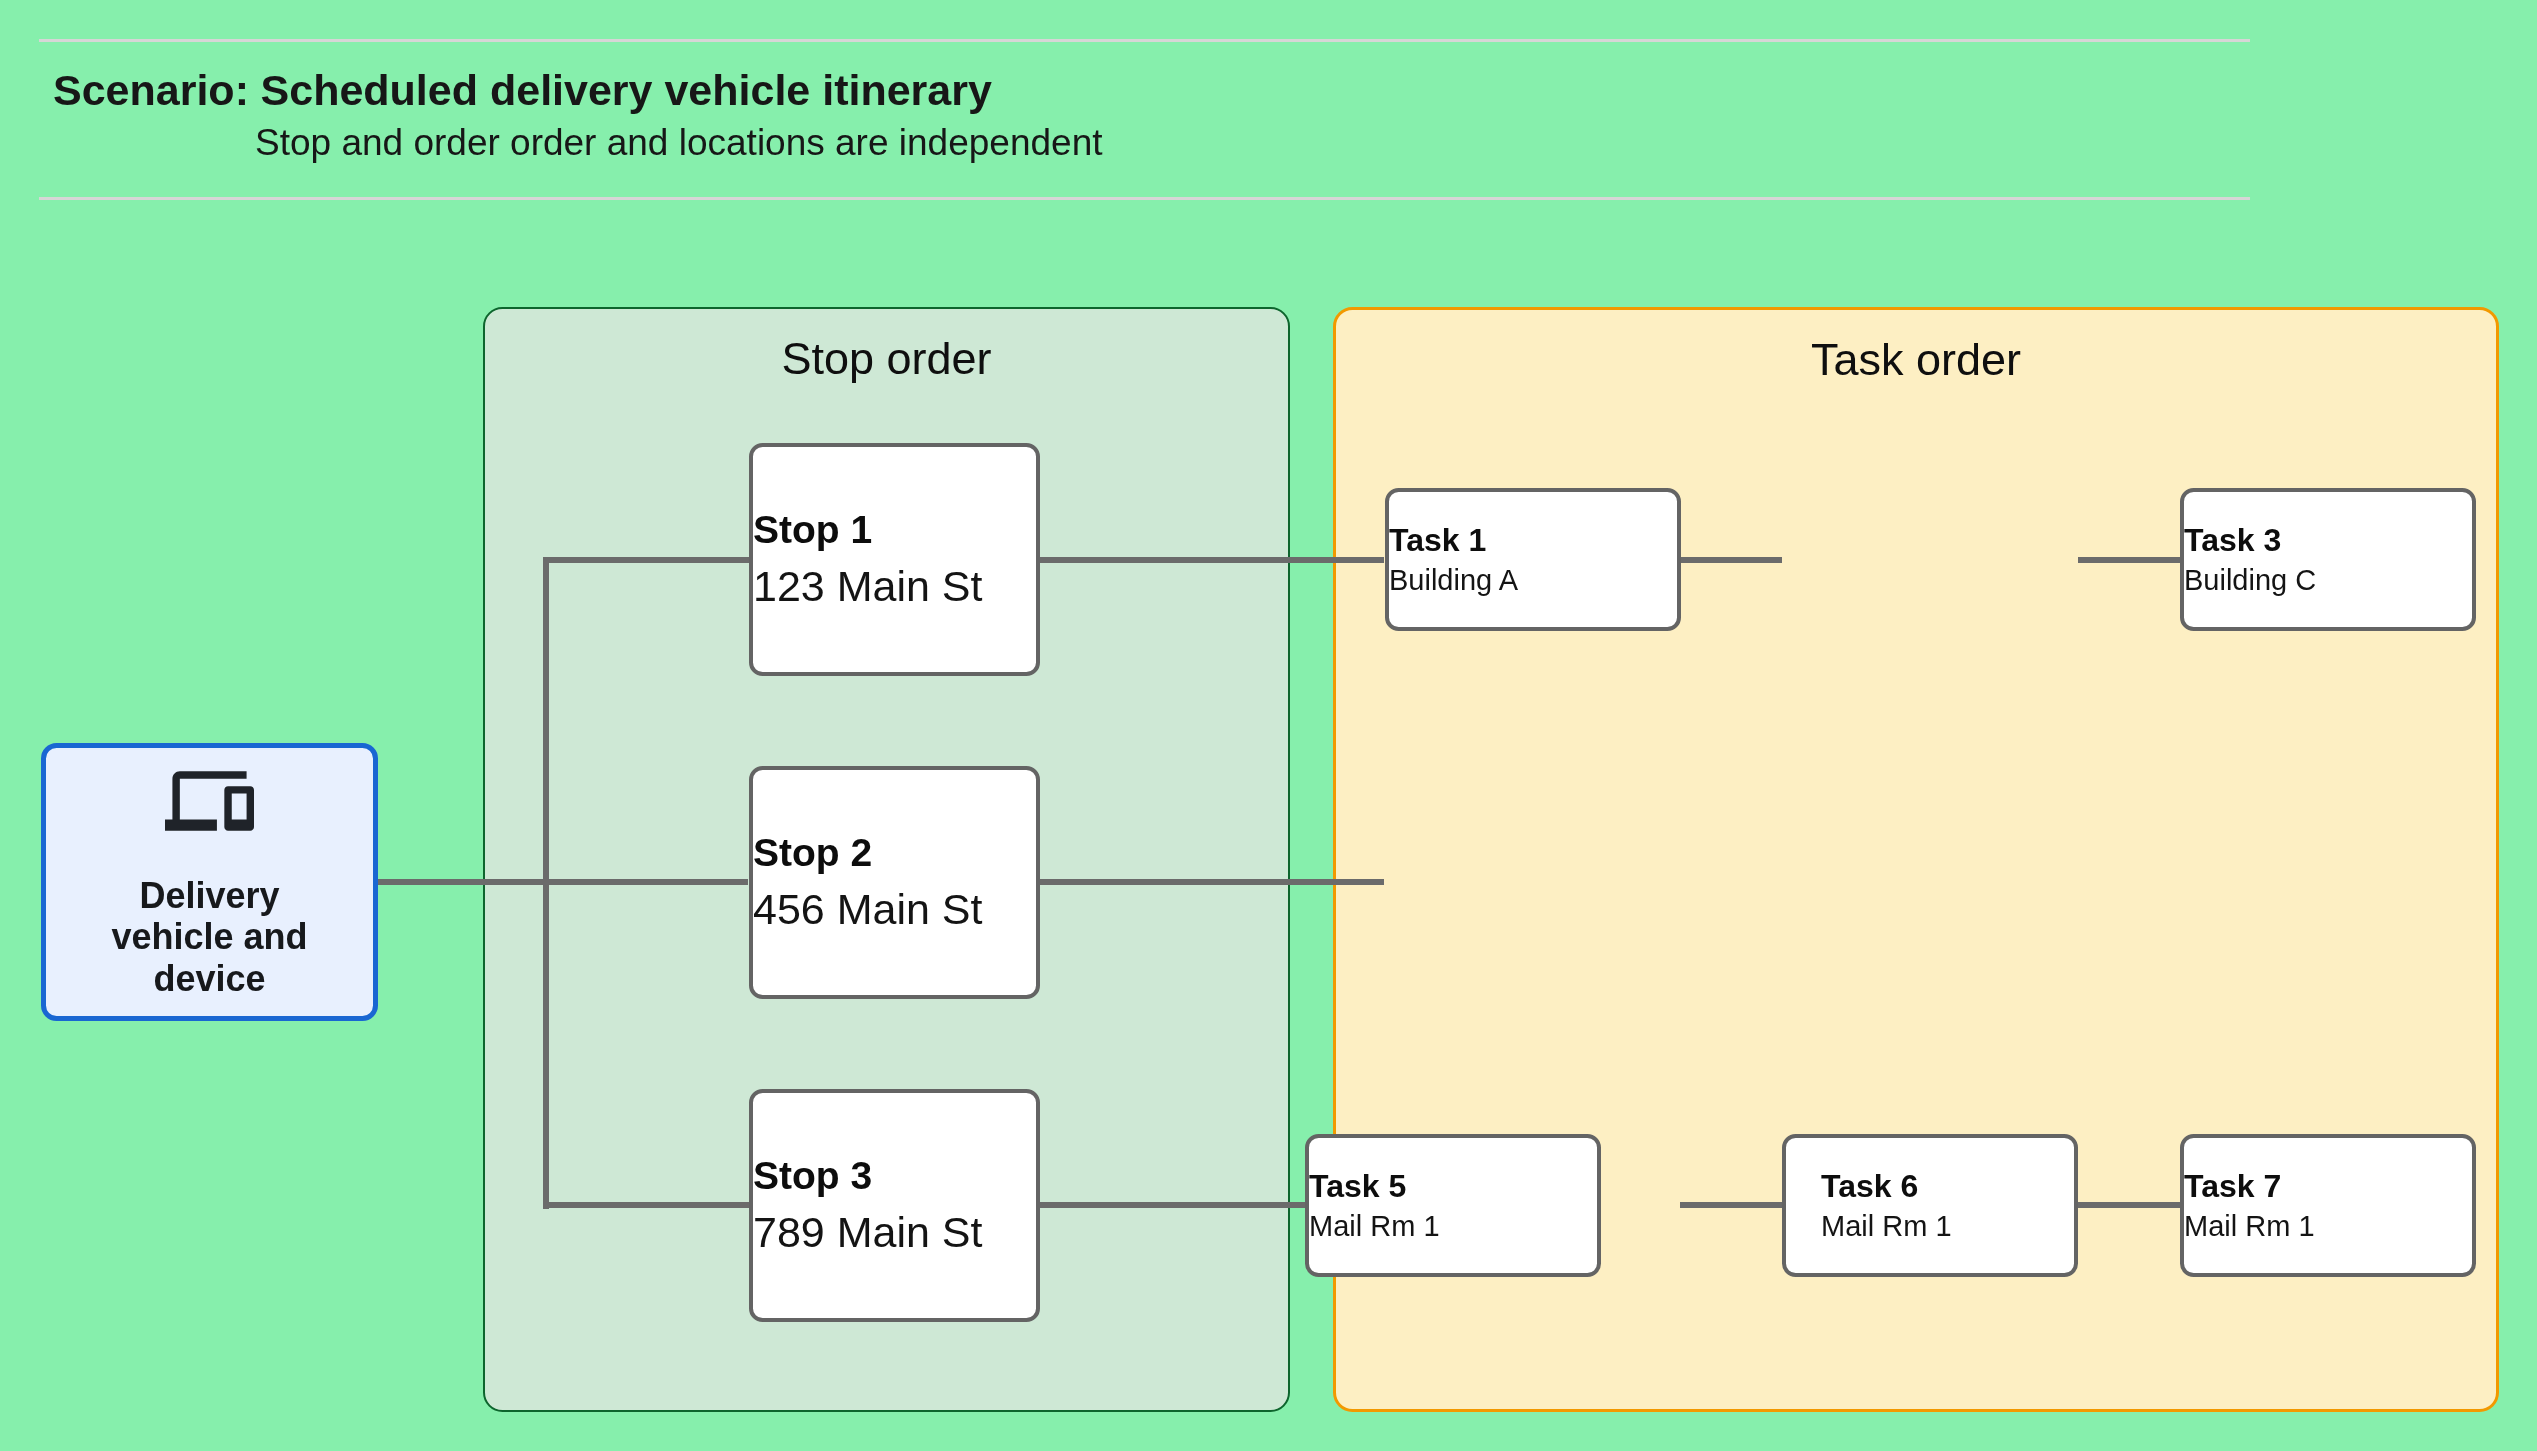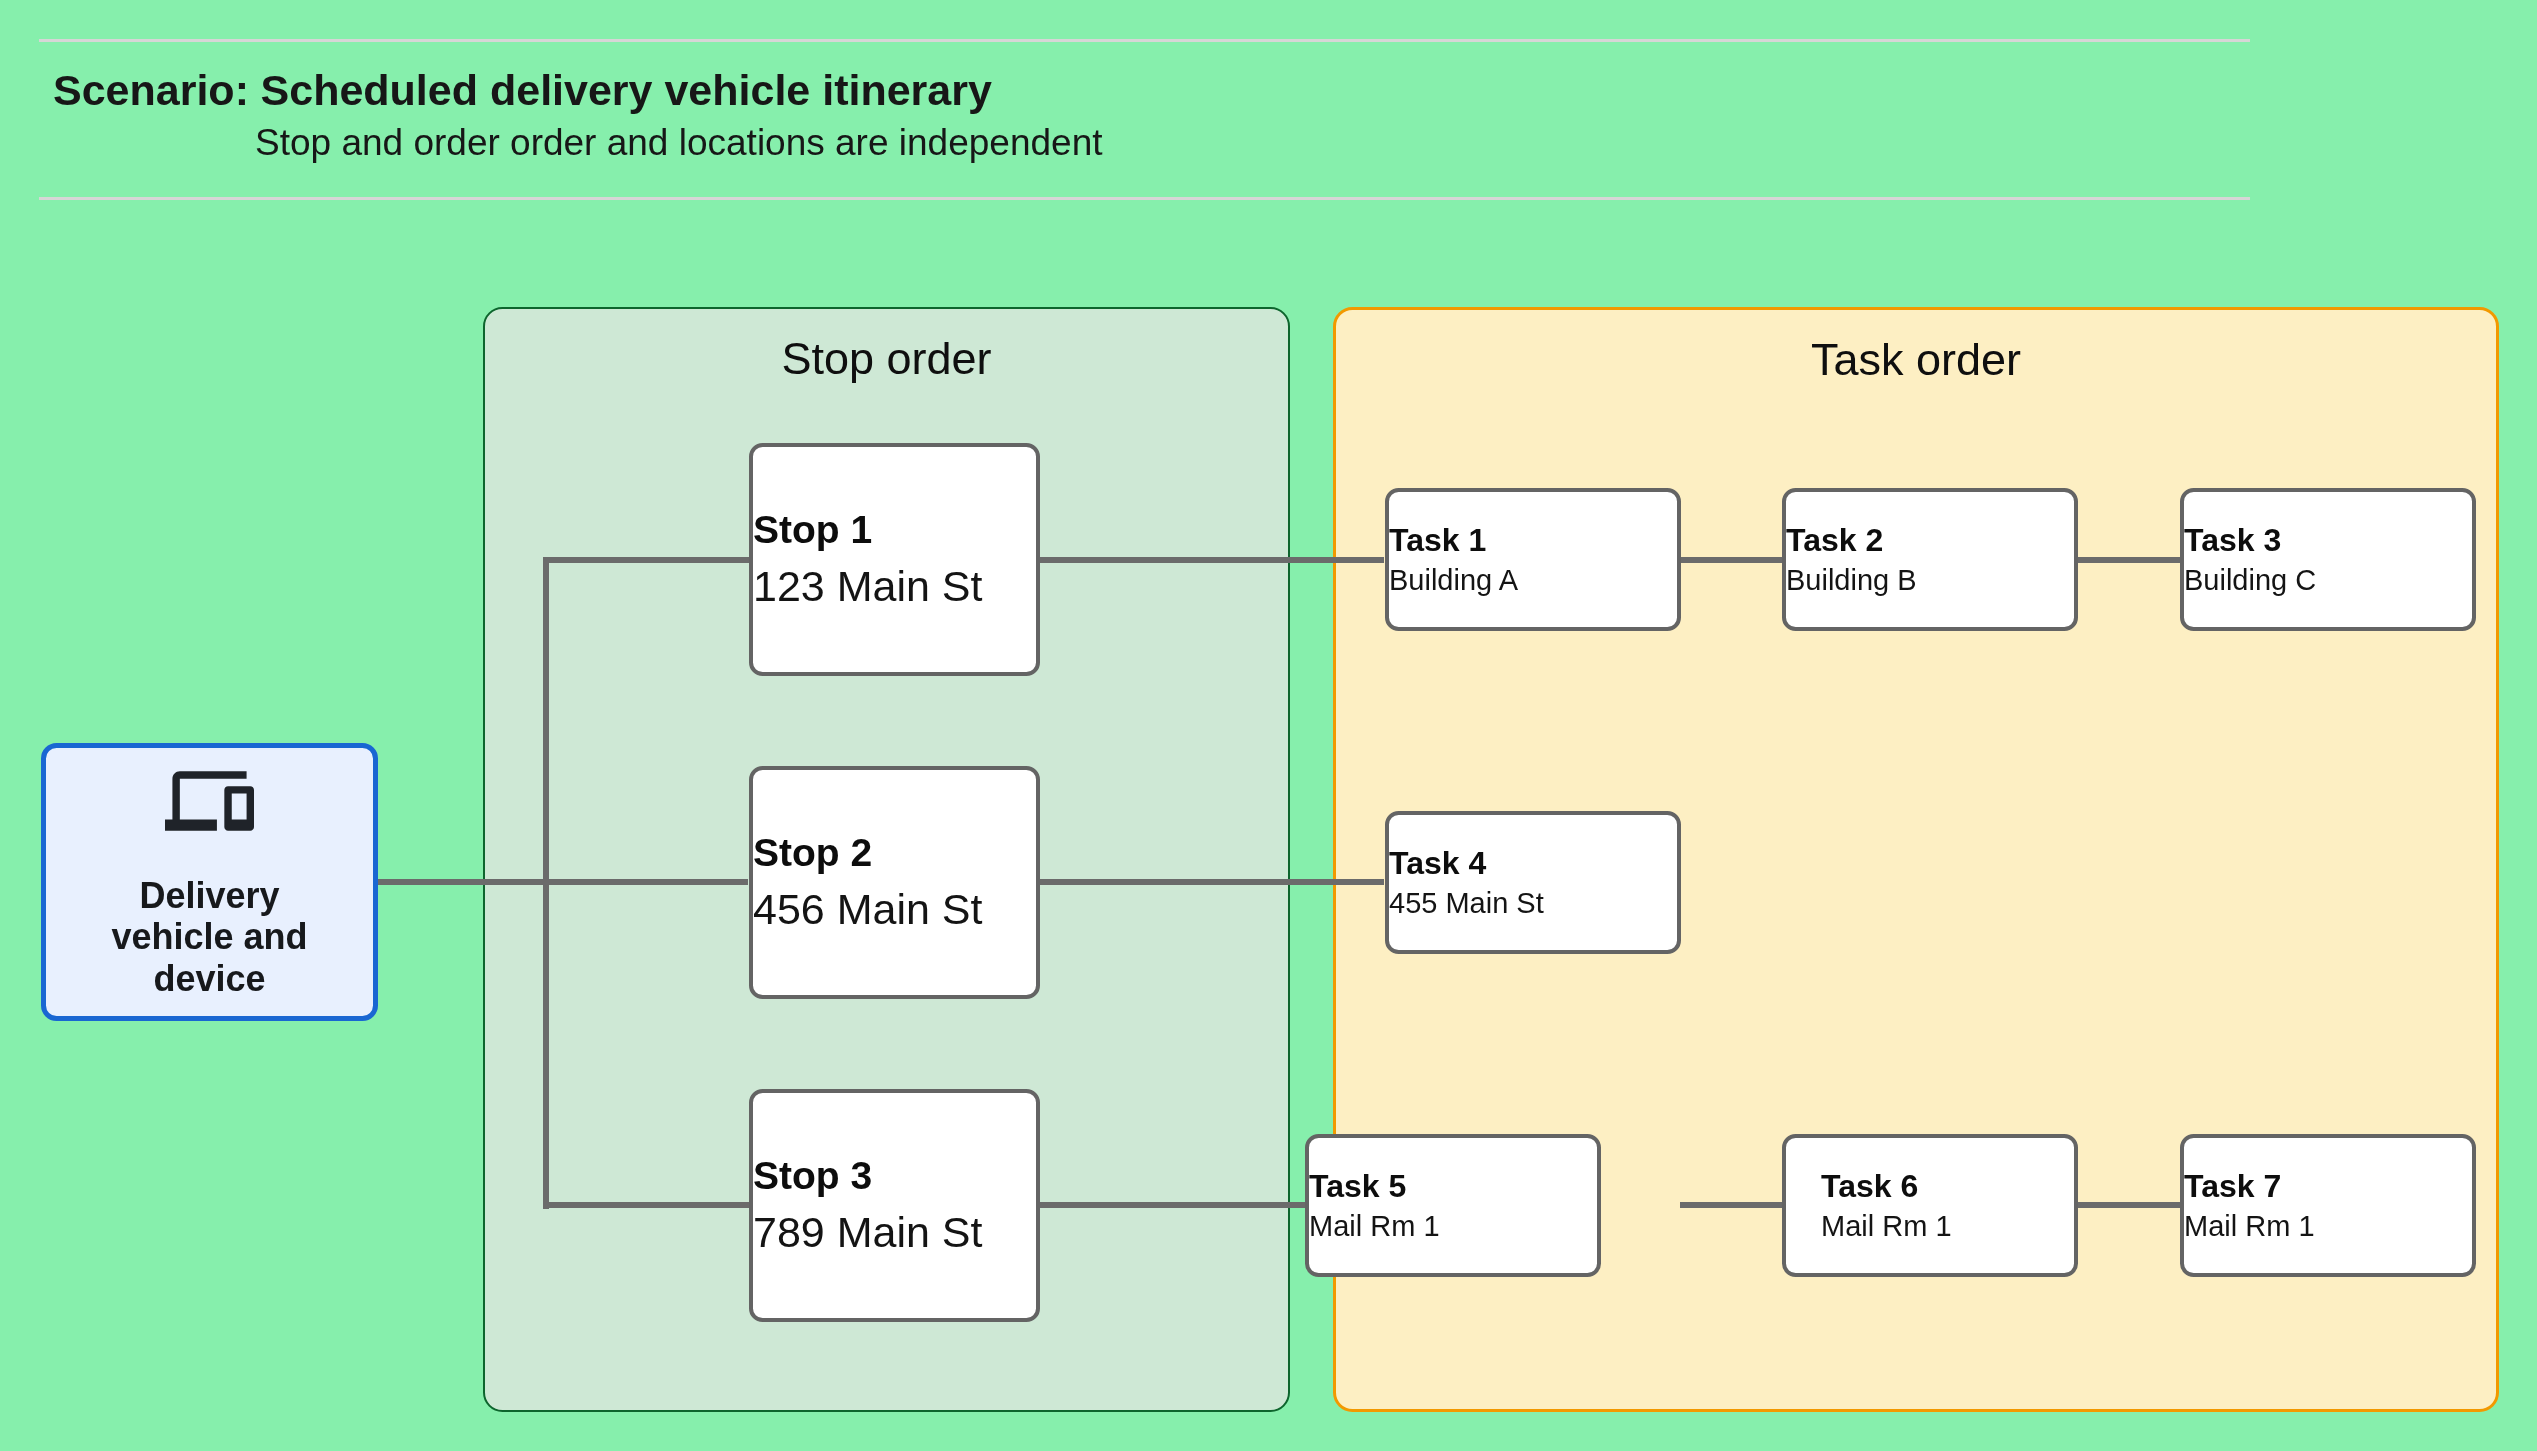--- a/index.html
+++ b/index.html
@@ -89,33 +89,25 @@
   </div>
   <div class="node stop-node" style="top:1089px;">
     <div class="t">Stop 3</div>
     <div class="s">789 Main St</div>
   </div>
 
   <div class="node task-node" style="left:1385px;top:488px;">
     <div class="t">Task 1</div>
     <div class="s">Building A</div>
   </div>
-  <div class="node task-node" style="left:1782px;top:488px;">
-    <div class="t">Task 2</div>
-    <div class="s">Building B</div>
-  </div>
   <div class="node task-node" style="left:2180px;top:488px;">
     <div class="t">Task 3</div>
     <div class="s">Building C</div>
   </div>
 
-  <div class="node task-node" style="left:1385px;top:811px;">
-    <div class="t">Task 4</div>
-    <div class="s">455 Main St</div>
-  </div>
 
   <div class="node task-node" style="left:1305px;top:1134px;">
     <div class="t">Task 5</div>
     <div class="s">Mail Rm 1</div>
   </div>
   <div class="node task-node" style="left:1782px;top:1134px;padding-left:35px;">
     <div class="t">Task 6</div>
     <div class="s">Mail Rm 1</div>
   </div>
   <div class="node task-node" style="left:2180px;top:1134px;">

